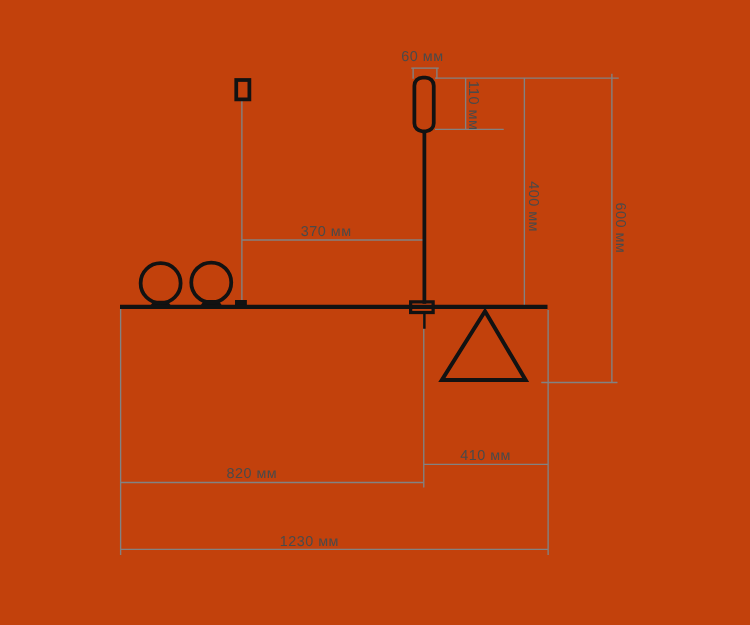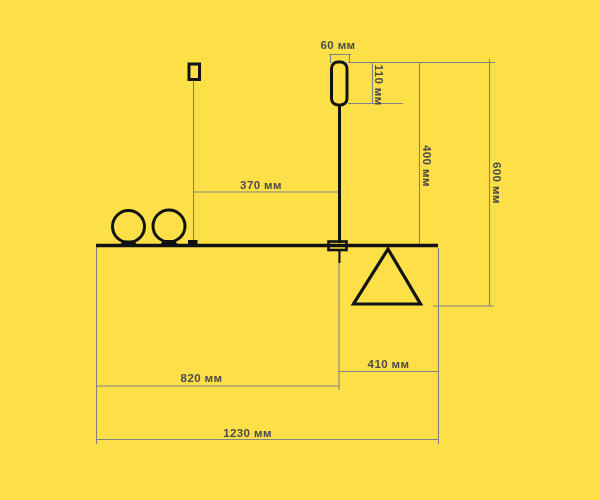--- a/index.html
+++ b/index.html
@@ -5,23 +5,22 @@
   html, body {
     margin: 0;
     padding: 0;
     background: #ffffff;
     font-family: "Liberation Sans", sans-serif;
   }
   .stage {
     position: relative;
     width: 600px;
     height: 500px;
-    background: #fde047;
+    background: #c2410c;
     overflow: hidden;
-    font-weight: bold;
   }
   svg { display: block; }
   .dim-line {
     stroke: #828282;
     stroke-width: 1.1;
     fill: none;
   }
   .solid {
     stroke: #121212;
     fill: none;

